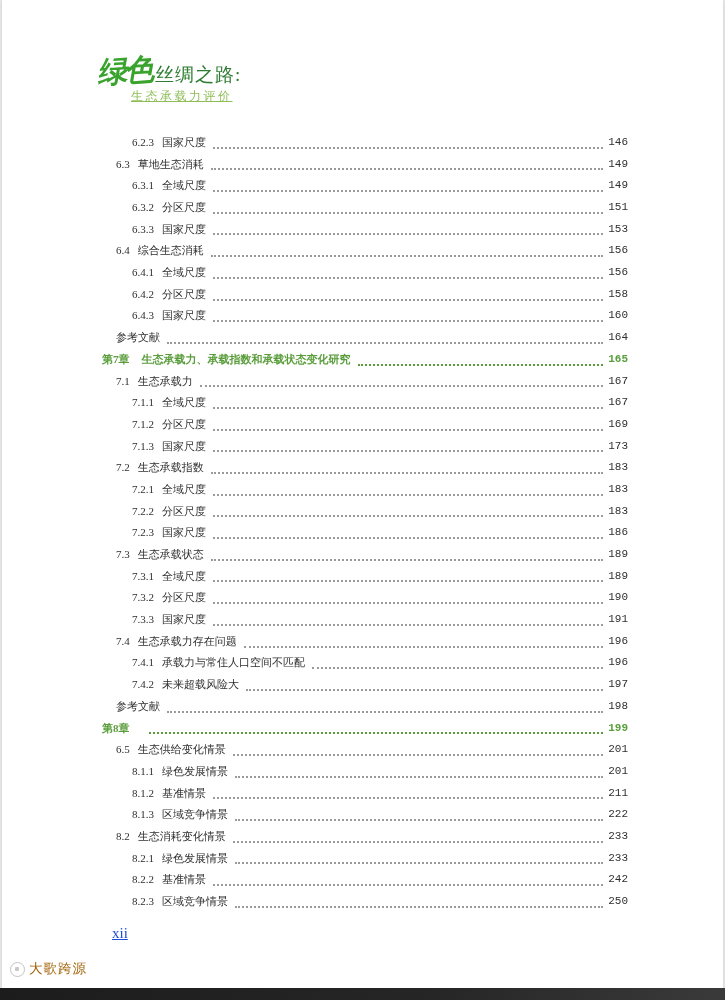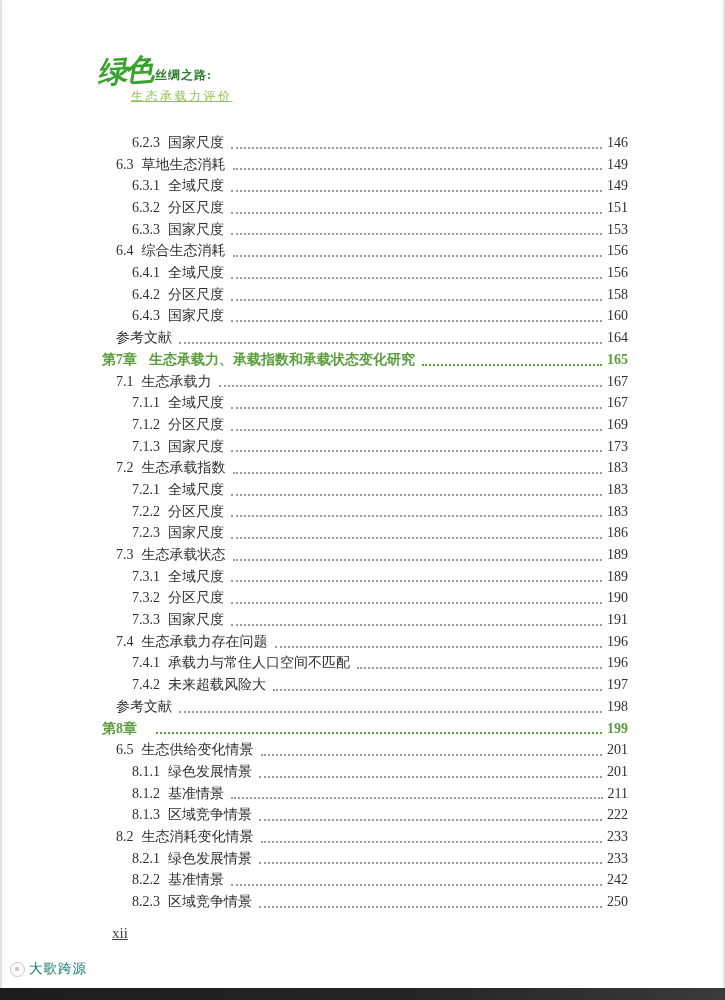--- a/index.html
+++ b/index.html
@@ -25,22 +25,22 @@
     font-style: italic;
     font-weight: bold;
     font-size: 30px;
     line-height: 30px;
     color: var(--logo-script, #3aa32e);
     transform: rotate(-4deg);
     letter-spacing: -3px;
     margin-right: 4px;
   }
   .logo-title {
-    font-weight: bold;
-    font-size: 12px;
+    font-weight: normal;
+    font-size: 19px;
     line-height: 22px;
     color: var(--logo-title, #2f7d32);
     letter-spacing: 1px;
   }
   .logo-subtitle {
     margin-left: 34px;
     margin-top: 2px;
     font-size: 12px;
     letter-spacing: 2.5px;
     color: var(--logo-subtitle, #8fbd58);
@@ -52,56 +52,56 @@
     position: absolute;
     left: 100px;
     right: 95px;
     top: 132px;
   }
   .toc-row {
     display: flex;
     align-items: flex-end;
     line-height: 21.7px;
     height: 21.7px;
-    font-size: 14px;
+    font-size: 11px;
     color: var(--text, #2f2f2f);
     white-space: nowrap;
   }
   .toc-num { margin-right: 8px; }
   .lvl-chapter { padding-left: 0; font-weight: bold; color: var(--chapter-green, #5a9e3c); }
   .lvl-chapter .toc-num { margin-right: 12px; margin-top: 10px; }
   .lvl-section { padding-left: 14px; }
   .lvl-sub { padding-left: 30px; }
   .toc-leader {
     flex: 1;
     border-bottom: 2px dotted var(--leader, #9a9a9a);
     margin: 0 5px 5px 7px;
     min-width: 20px;
   }
   .lvl-chapter .toc-leader { border-bottom-color: var(--chapter-green, #5a9e3c); }
-  .toc-page { text-align: right; }
+  .toc-page { text-align: right; font-family: Liberation Mono, monospace; }
 
   
   .folio {
     position: absolute;
     left: 110px;
     top: 925px;
     font-size: 15px;
-    color: #404040;
+    color: #1d4ed8;
     text-decoration: underline;
   }
 
   
   .watermark {
     position: absolute;
     left: 8px;
     top: 960px;
     display: flex;
     align-items: center;
-    color: #0f766e;
+    color: #a16207;
     font-family: "Liberation Sans", sans-serif;
   }
   .wm-icon {
     width: 15px; height: 15px;
     border: 1.6px solid #c3c3c3;
     border-radius: 50%;
     margin-right: 4px;
     position: relative;
   }
   .wm-icon::after {

